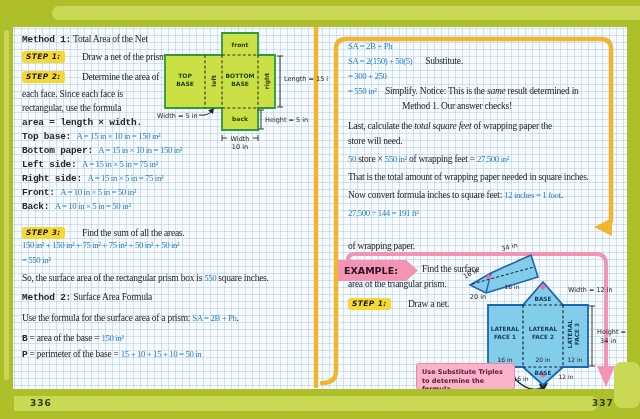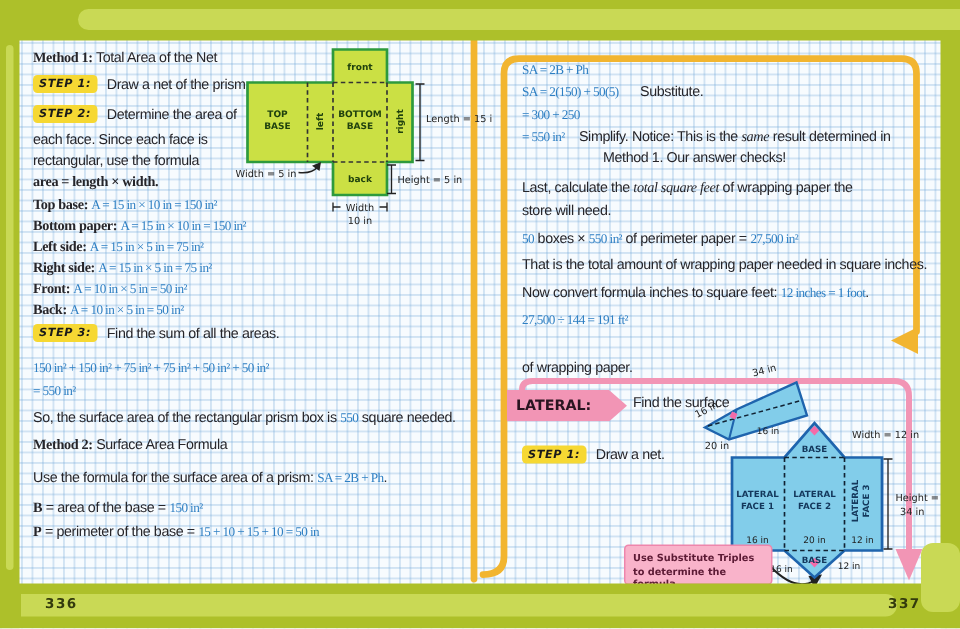--- a/index.html
+++ b/index.html
@@ -9,27 +9,27 @@
       linear-gradient(to right, rgba(110,165,215,.28) 1px, transparent 1px),
       linear-gradient(to bottom, rgba(110,165,215,.28) 1px, transparent 1px);
     background-size:7px 7px;
     font-family:"Liberation Serif",serif;}
   .abs{position:absolute}
   .band{position:absolute;background:var(--band_green,#adc02a);z-index:5}
   .bandlight{position:absolute;background:var(--band_green_light,#c9d955);z-index:6}
   .pagenum{position:absolute;z-index:8;font:bold 9px "DejaVu Sans",sans-serif;color:#333b0d;letter-spacing:1px}
   .page{position:absolute;top:0;z-index:2}
   .ln{position:absolute;left:0;font-size:9.5px;letter-spacing:-0.25px;white-space:pre;line-height:12px}
-  .k{color:var(--text_black,#26252a);font-family:Liberation Sans, sans-serif}
-  .kb{color:var(--text_black,#26252a);font-family:Liberation Serif, serif;font-weight:bold}
+  .k{color:var(--text_black,#26252a);font-family:Liberation Serif, serif}
+  .kb{color:var(--text_black,#26252a);font-family:Liberation Mono, monospace;font-weight:bold}
   .ki{color:var(--text_black,#26252a);font-family:"Liberation Serif",serif;font-style:italic}
   .b{color:var(--text_blue,#2e7fc3);font-family:Liberation Serif, serif;font-size:8.8px;letter-spacing:-0.4px}
   .badge{display:inline-block;background:var(--highlight,#f6d833);border-radius:3px;
     padding:1px 4px 2px;font:italic bold 7.5px "DejaVu Sans",sans-serif;letter-spacing:.4px;
-    color:#1a1a1a;transform:translateY(-1px);margin-right:4px}
+    color:#1a1a1a;transform:translateY(-1px);margin-right:15px}
   .banner{position:absolute;left:338px;top:260px;width:80px;height:21px;z-index:4;
     background:var(--accent_pink,#f295b5);
     clip-path:polygon(0 0,85% 0,100% 50%,85% 100%,0 100%);
     font:bold 9.5px "DejaVu Sans",sans-serif;color:#2a1420;line-height:21px;padding-left:6px;box-sizing:border-box}
   .noteBox{position:absolute;left:416px;top:363px;width:99px;height:27px;z-index:4;
     background:#f9b3ca;border:1px solid #ee86ac;border-radius:3px;
     font:bold 6.5px "DejaVu Sans",sans-serif;color:#5c1a35;line-height:8.5px;
     padding:4px 0 0 5px;box-sizing:border-box}
   svg text{font-family:"DejaVu Sans",sans-serif;fill:#222}
   .dlab{font-size:6.5px}
@@ -73,48 +73,49 @@
     <div class="ln" style="top:71px"><span class="badge">STEP 2:</span><span><span class="k"> Determine the area of</span></span></div>
     <div class="ln" style="top:102px"><span class="k">rectangular, use the formula</span></div>
     <div class="ln" style="top:88px"><span class="k">each face. Since each face is</span></div>
     <div class="ln" style="top:116px"><span class="kb">area = length × width.</span></div>
     <div class="ln" style="top:130px"><span class="kb">Top base: </span><span class="b">A = 15 in × 10 in = 150 in²</span></div>
     <div class="ln" style="top:144px"><span class="kb">Bottom paper: </span><span class="b">A = 15 in × 10 in = 150 in²</span></div>
     <div class="ln" style="top:158px"><span class="kb">Left side: </span><span class="b">A = 15 in × 5 in = 75 in²</span></div>
     <div class="ln" style="top:172px"><span class="kb">Right side: </span><span class="b">A = 15 in × 5 in = 75 in²</span></div>
     <div class="ln" style="top:186px"><span class="kb">Front: </span><span class="b">A = 10 in × 5 in = 50 in²</span></div>
     <div class="ln" style="top:200px"><span class="kb">Back: </span><span class="b">A = 10 in × 5 in = 50 in²</span></div>
-    <div class="ln" style="top:217px"><span class="badge">STEP 3:</span><span><span class="k"> Find the sum of all the areas.</span></span></div>
+    <div class="ln" style="top:227px"><span class="badge">STEP 3:</span><span><span class="k"> Find the sum of all the areas.</span></span></div>
     <div class="ln" style="top:239px"><span class="b">150 in² + 150 in² + 75 in² + 75 in² + 50 in² + 50 in²</span></div>
     <div class="ln" style="top:254px"><span class="b">= 550 in²</span></div>
-    <div class="ln" style="top:272px"><span class="k">So, the surface area of the rectangular prism box is </span><span class="b">550</span><span class="k"> square needed.</span></div>
+    <div class="ln" style="top:272px"><span class="k">So, the surface area of the rectangular prism box is </span><span class="b">550</span><span class="k"> square inches.</span></div>
     <div class="ln" style="top:291px"><span class="kb">Method 2:</span><span class="k"> Surface Area Formula</span></div>
     <div class="ln" style="top:312px"><span class="k">Use the formula for the surface area of a prism: </span><span class="b">SA = 2B + Ph</span><span class="k">.</span></div>
     <div class="ln" style="top:332px"><span class="kb">B</span><span class="k"> = area of the base = </span><span class="b">150 in²</span></div>
     <div class="ln" style="top:348px"><span class="kb">P</span><span class="k"> = perimeter of the base = </span><span class="b">15 + 10 + 15 + 10 = 50 in</span></div>
   </div>
 
   <div class="page" id="pageR" style="left:348px;width:285px;height:419px">
     <div class="ln" style="top:40px"><span class="b">SA = 2B + Ph</span></div>
     <div class="ln" style="top:55px"><span class="b">SA = 2(150) + 50(5)</span><span class="k">      Substitute.</span></div>
     <div class="ln" style="top:70px"><span class="b">= 300 + 250</span></div>
     <div class="ln" style="top:85px"><span class="b">= 550 in²</span><span class="k">    Simplify. Notice: This is the </span><span class="ki">same</span><span class="k"> result determined in</span></div>
     <div class="ln" style="top:100px;padding-left:54px"><span class="k">Method 1. Our answer checks!</span></div>
     <div class="ln" style="top:120px"><span class="k">Last, calculate the </span><span class="ki">total square feet</span><span class="k"> of wrapping paper the</span></div>
     <div class="ln" style="top:135px"><span class="k">store will need.</span></div>
-    <div class="ln" style="top:153px"><span class="b">50</span><span class="k"> boxes × </span><span class="b">550 in²</span><span class="k"> of perimeter paper = </span><span class="b">27,500 in²</span></div>
+    <div class="ln" style="top:153px"><span class="b">50</span><span class="k"> store × </span><span class="b">550 in²</span><span class="k"> of wrapping feet = </span><span class="b">27,500 in²</span></div>
     <div class="ln" style="top:171px"><span class="k">That is the total amount of wrapping paper needed in square inches.</span></div>
     <div class="ln" style="top:189px"><span class="k">Now convert formula inches to square feet: </span><span class="b">12 inches = 1 foot</span><span class="k">.</span></div>
     <div class="ln" style="top:207px"><span class="b">27,500 ÷ 144 = 191 ft²</span></div>
     <div class="ln" style="top:240px"><span class="k">of wrapping paper.</span></div>
     <div class="ln" style="top:263px;padding-left:74px"><span class="k">Find the surface</span></div>
+    <div class="ln" style="top:278px"><span class="k">area of the triangular prism.</span></div>
     <div class="ln" style="top:298px"><span class="badge">STEP 1:</span><span><span class="k"> Draw a net.</span></span></div>
   </div>
 
-  <div class="banner">LATERAL:</div>
+  <div class="banner">EXAMPLE:</div>
 
   <div class="noteBox">
     <div>Use Substitute Triples</div>
     <div>to determine the formula.</div>
   </div>
 
   <svg class="abs" style="left:156px;top:26px;z-index:3" width="172" height="130">
     <path d="M9,29 H66 V7 H102 V29 H119 V82 H102 V104 H66 V82 H9 Z" fill="#cbe044" stroke="#2e9a3d" stroke-width="1.8"></path>
     <path d="M49,29 V82 M66,29 V82 M102,29 V82 M66,29 H102 M66,82 H102" fill="none" stroke="#333" stroke-width="1.1" stroke-dasharray="3,2.2"></path>
     <text x="84" y="20.5" text-anchor="middle" class="netLab">front</text>

